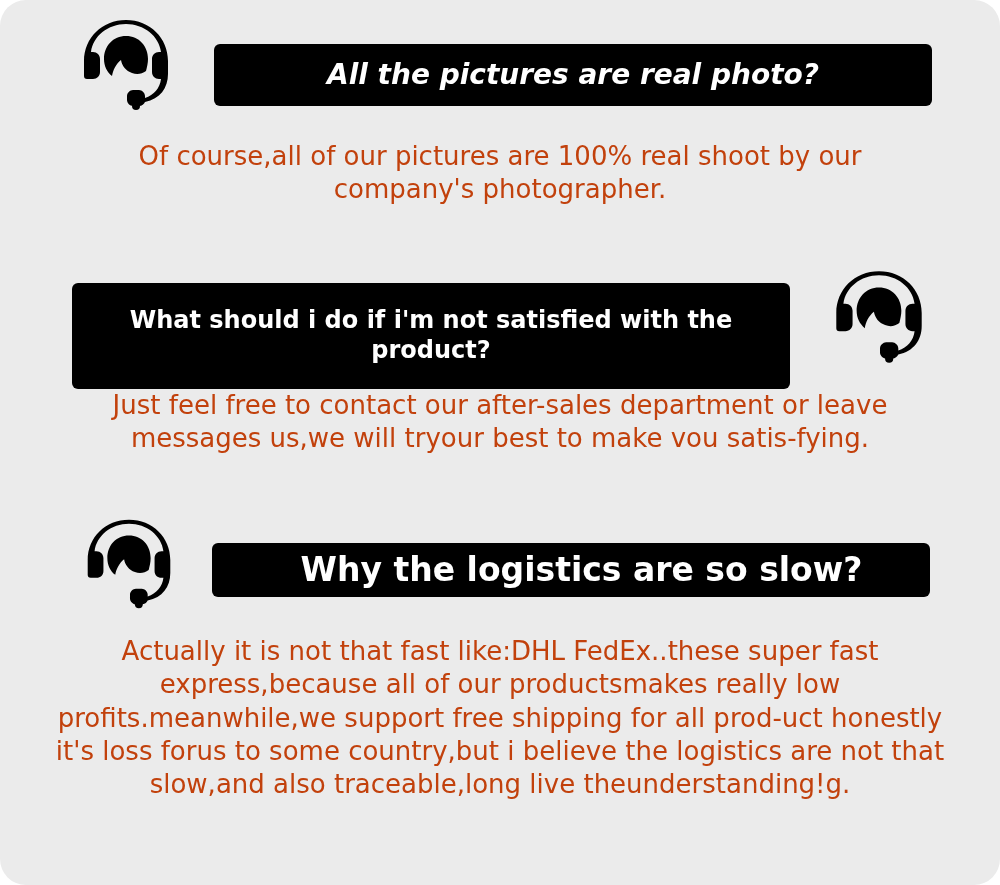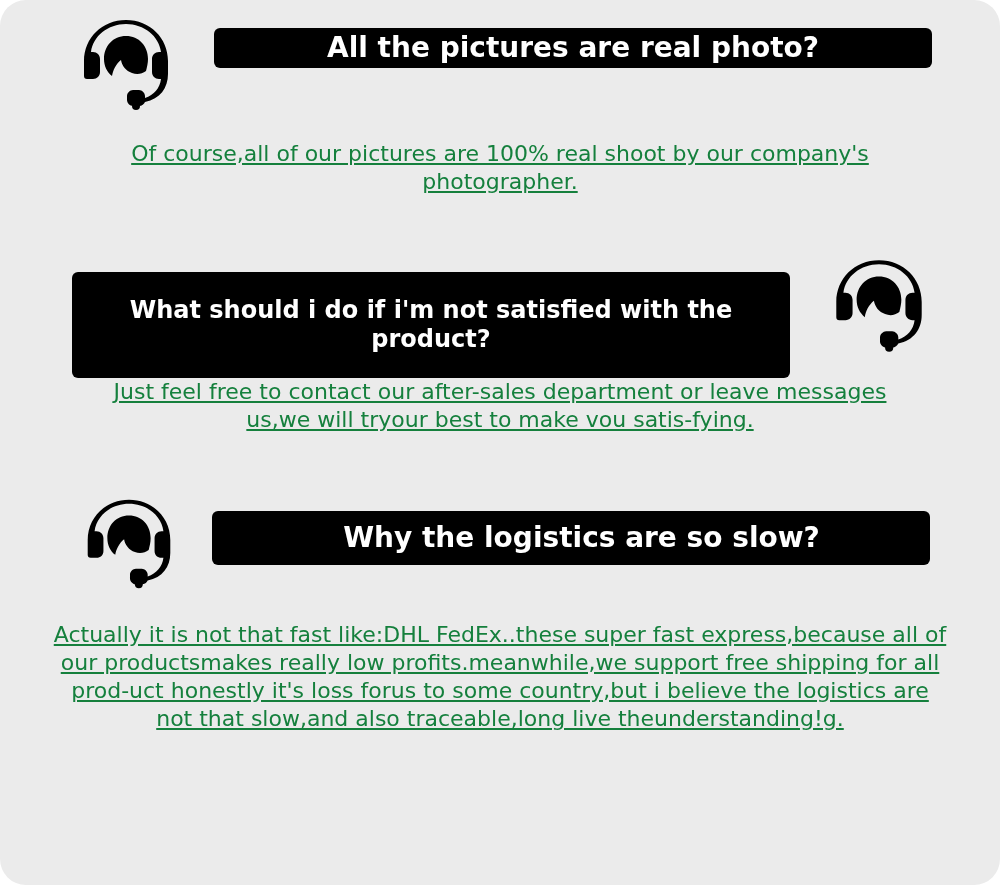--- a/index.html
+++ b/index.html
@@ -46,38 +46,38 @@
     color: #ffffff;
     border-radius: 6px;
     font-weight: bold;
     text-align: center;
     line-height: 1.22;
     box-sizing: border-box;
   }
 
   .answer {
     text-align: center;
-    color: #15803d;
+    color: #c2410c;
     line-height: 1.28;
-    font-size: 22px;
-    text-decoration: underline;
+    font-size: 26px;
   }
 
   
   .block1 { padding-top: 8px; }
   .block1 .agent { margin-left: 66px; margin-top: 6px; width: 120px; height: 108px;}
   .block1 .banner {
     margin-left: 28px;
-    margin-top: 20px;
+    margin-top: 36px;
     width: 718px;
-    height: 40px;
+    height: 62px;
     font-size: 28px;
     display: flex;
     align-items: center;
     justify-content: center;
+    font-style: italic;
   }
   .block1 .answer {
     margin-top: 18px;
     padding: 0 90px;
   }
 
   
   .block2 { margin-top: 58px; }
   .block2 .banner {
     margin-left: 72px;
@@ -93,31 +93,31 @@
   .block2 .agent { margin-left: 28px; margin-top: 0px; width: 122px; height: 110px;}
   .block2 .answer {
     padding: 0 86px;
   }
 
   
   .block3 { margin-top: 48px; }
   .block3 .agent { margin-left: 70px; margin-top: 10px; width: 118px; height: 108px;}
   .block3 .banner {
     margin-left: 24px;
-    margin-top: 28px;
+    margin-top: 40px;
     width: 718px;
     height: 54px;
-    font-size: 28px;
+    font-size: 33px;
     display: flex;
     align-items: center;
     justify-content: center;
     padding-left: 21px;
   }
   .block3 .answer {
-    margin-top: 20px;
+    margin-top: 14px;
     padding: 0 51px;
   }
 </style>
 </head>
 <body>
 
 <div class="page">
 
   <section class="faq block1">
     <div class="row">

